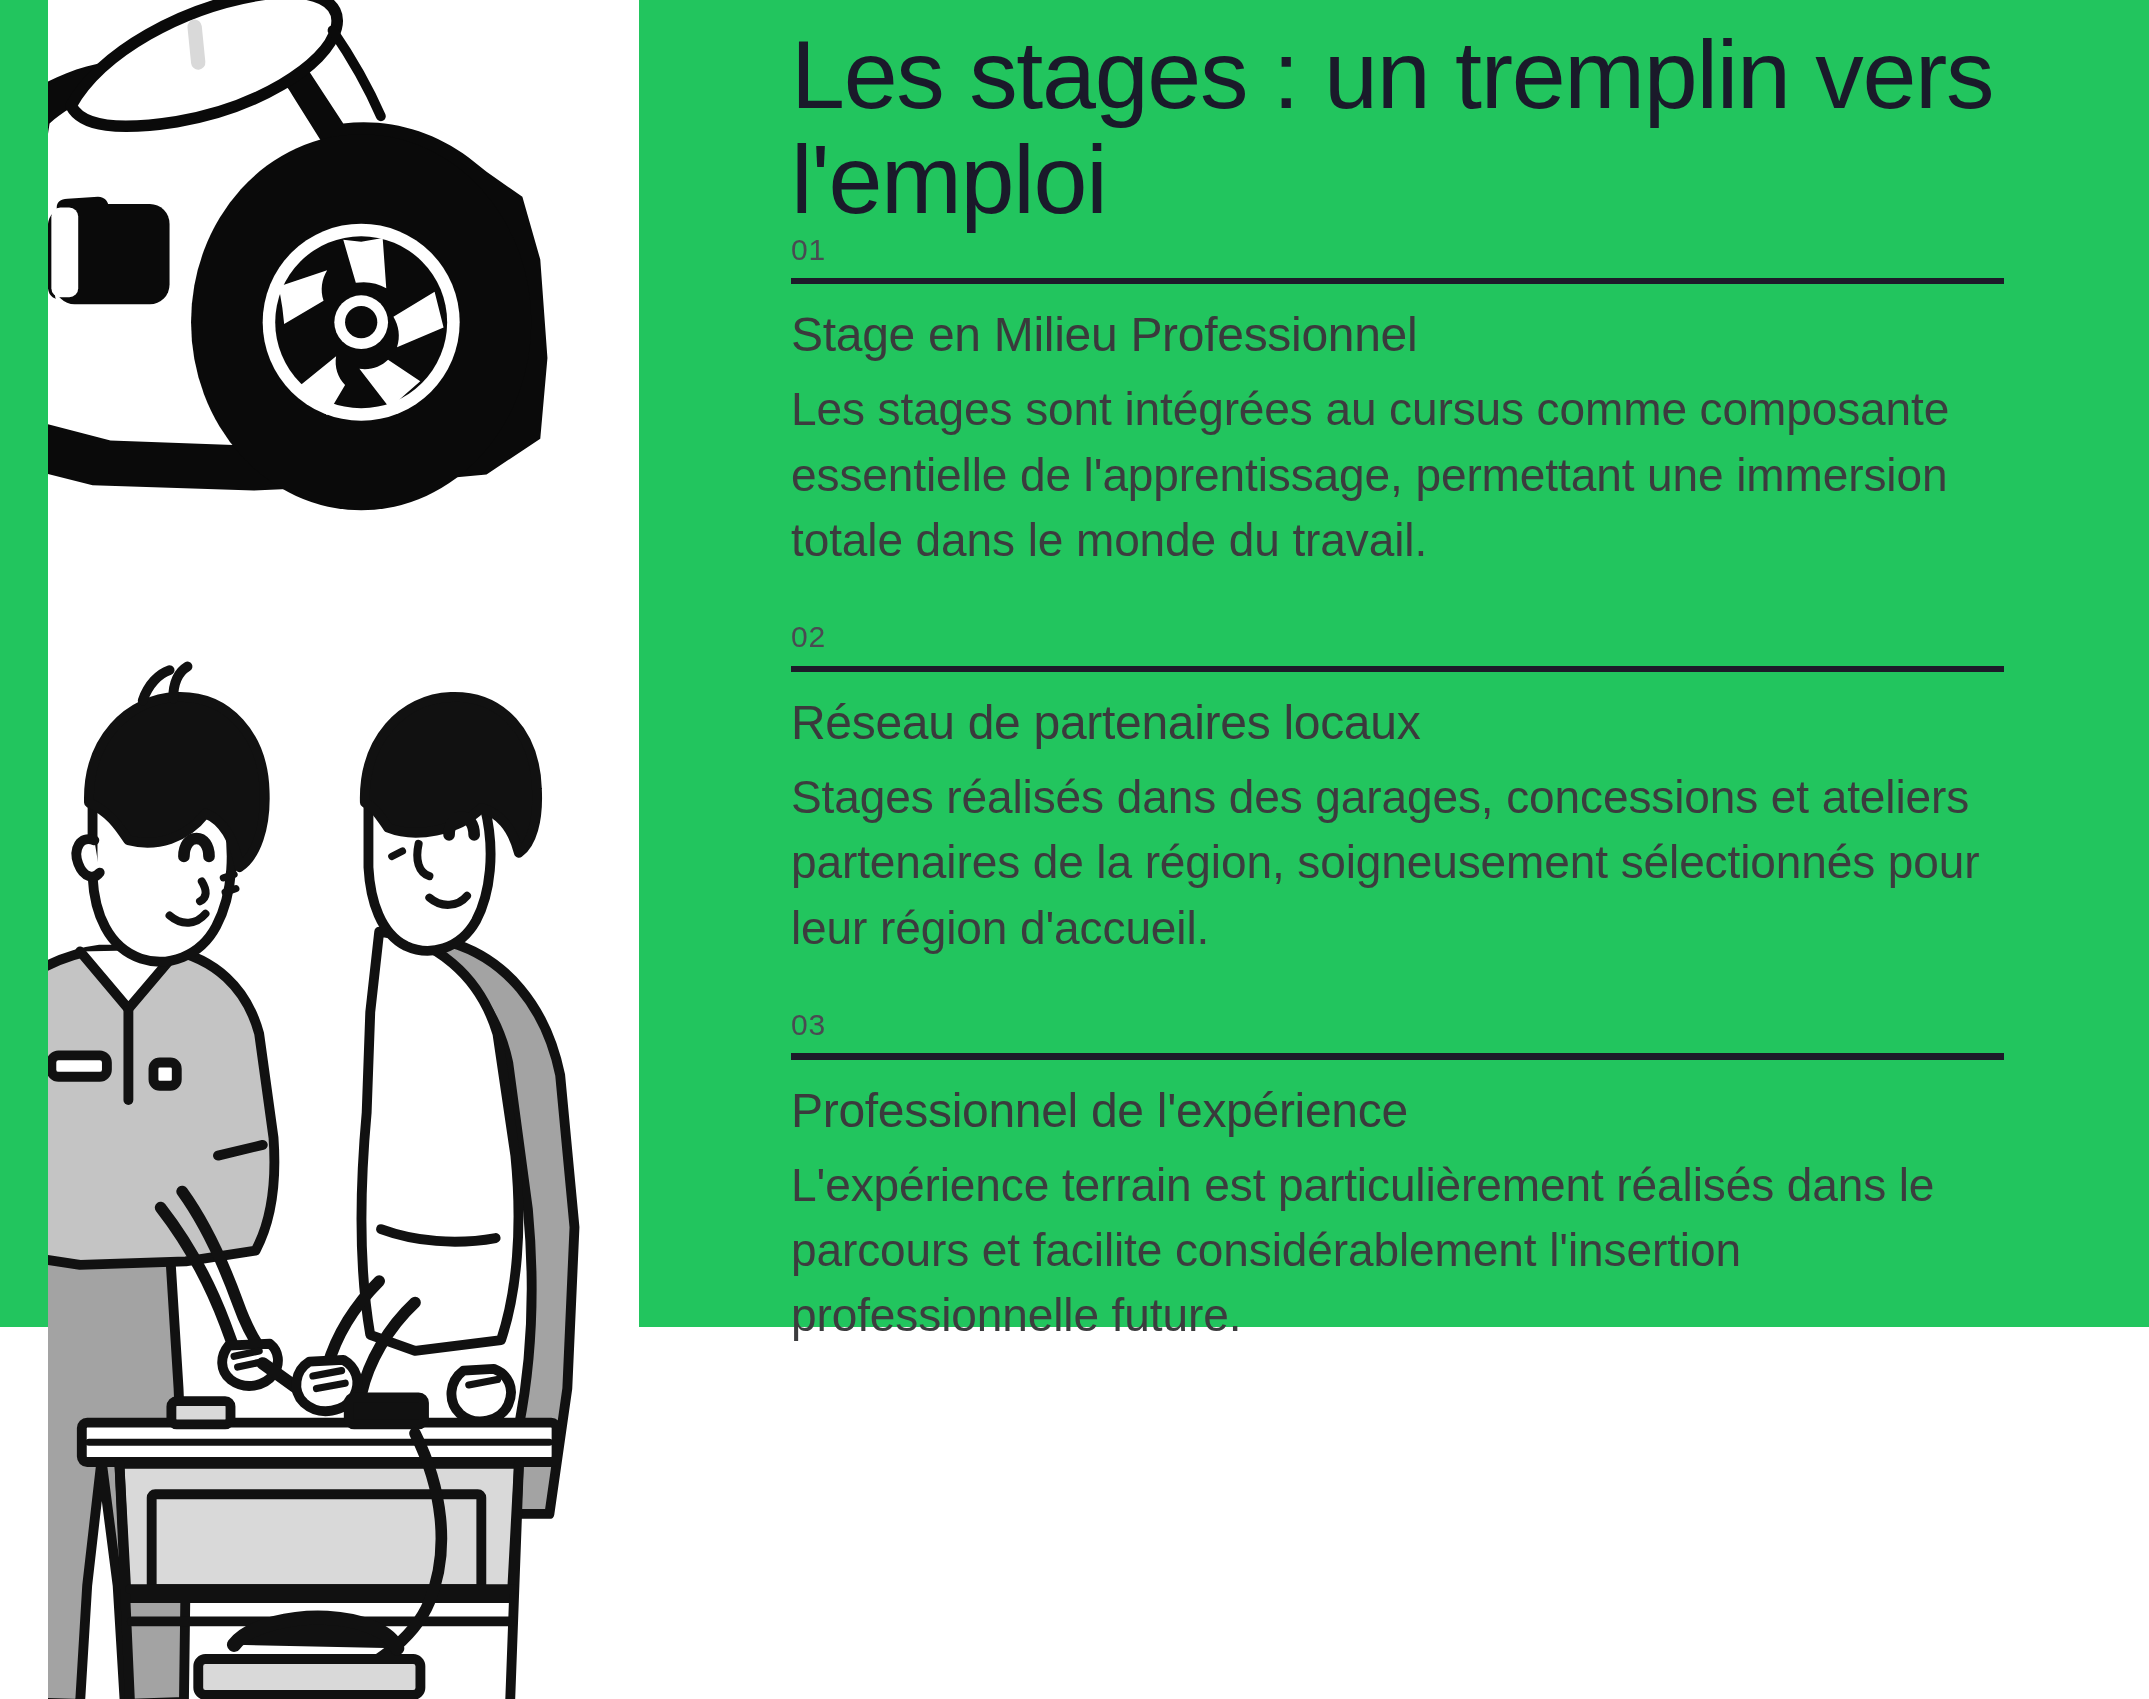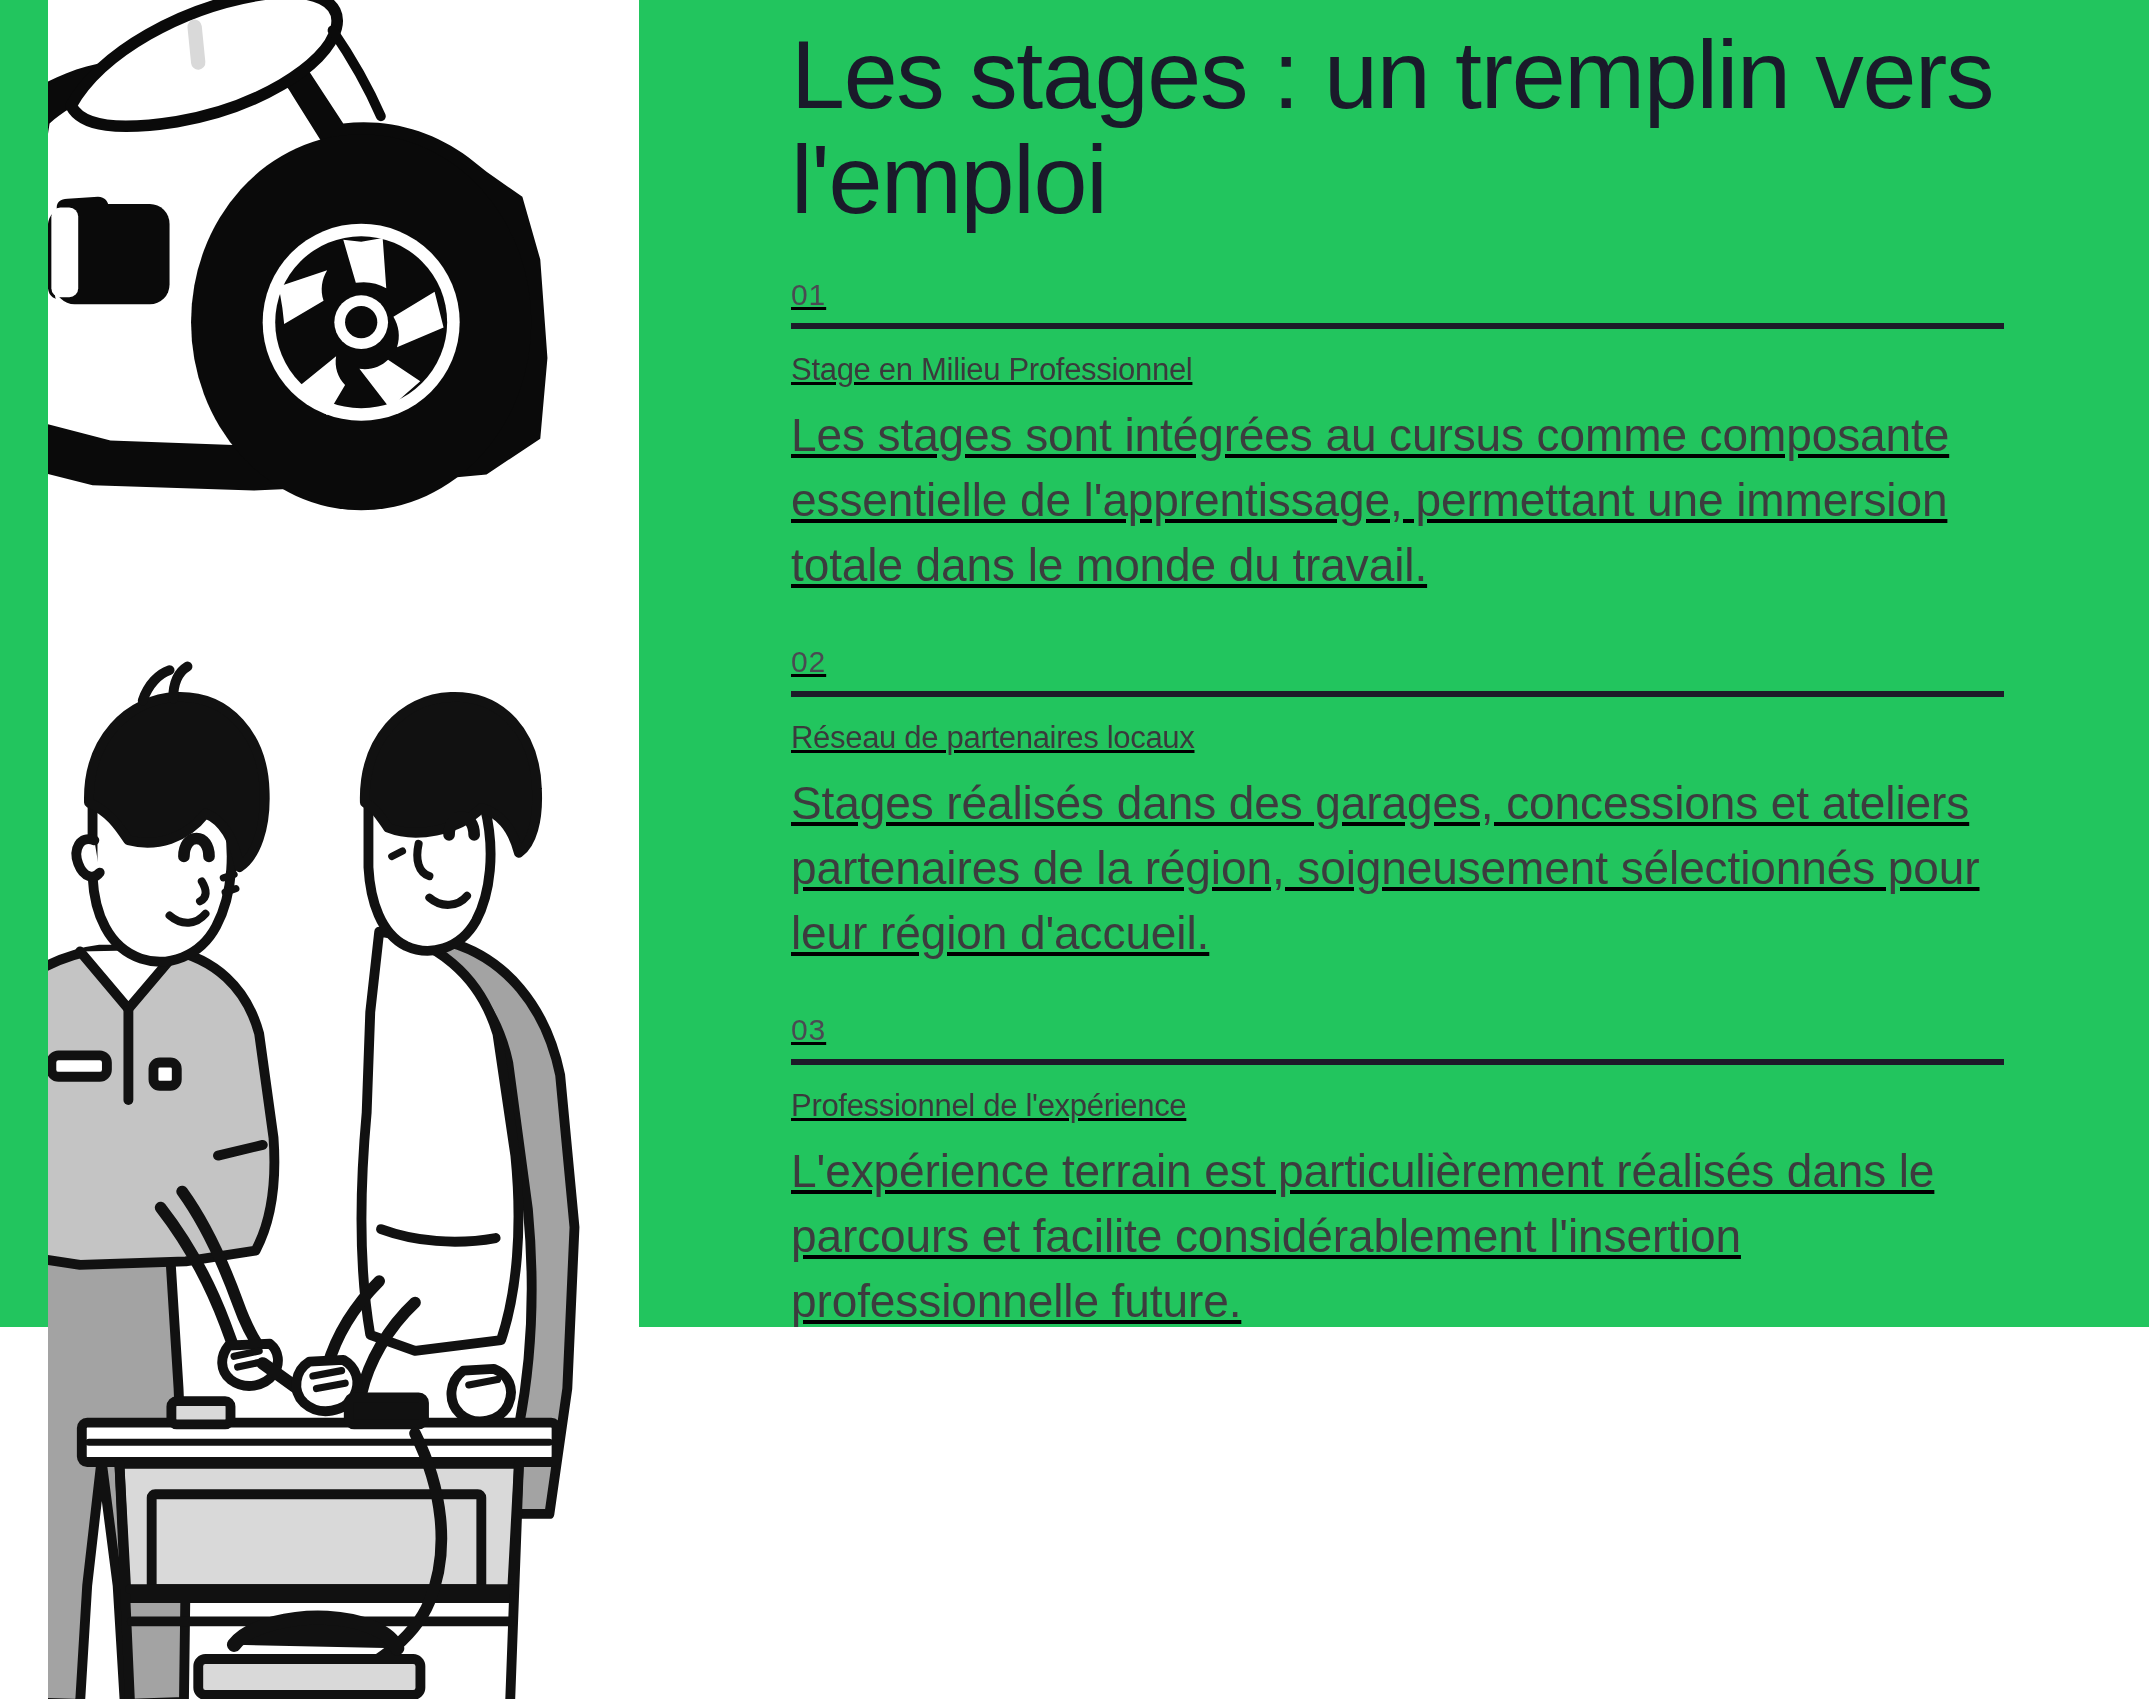--- a/index.html
+++ b/index.html
@@ -73,22 +73,20 @@
     margin: 0;
     font-size: 97px;
     line-height: 1.08;
     font-weight: 400;
     letter-spacing: -1.3px;
     color: #1a1a2a;
     font-family: "Liberation Sans", sans-serif;
   }
 
   .sections {
-    margin-top: 45px;
-    text-decoration: underline;
   }
 
   .section-block {
     margin-bottom: 47px;
   }
   .section-block:last-child {
     margin-bottom: 0;
   }
 
   .section-number {
@@ -103,21 +101,21 @@
   .section-rule {
     height: 6.3px;
     background: #1d1b29;
     width: 100%;
     margin: 0 0 23px 0;
     border: 0;
   }
 
   .section-heading {
     margin: 0 0 14.3px 0;
-    font-size: 31px;
+    font-size: 48px;
     line-height: 1.16;
     font-weight: 400;
     color: #3a3a3c;
     letter-spacing: -0.3px;
   }
 
   .section-body {
     margin: 0;
     font-size: 46px;
     line-height: 1.42;

